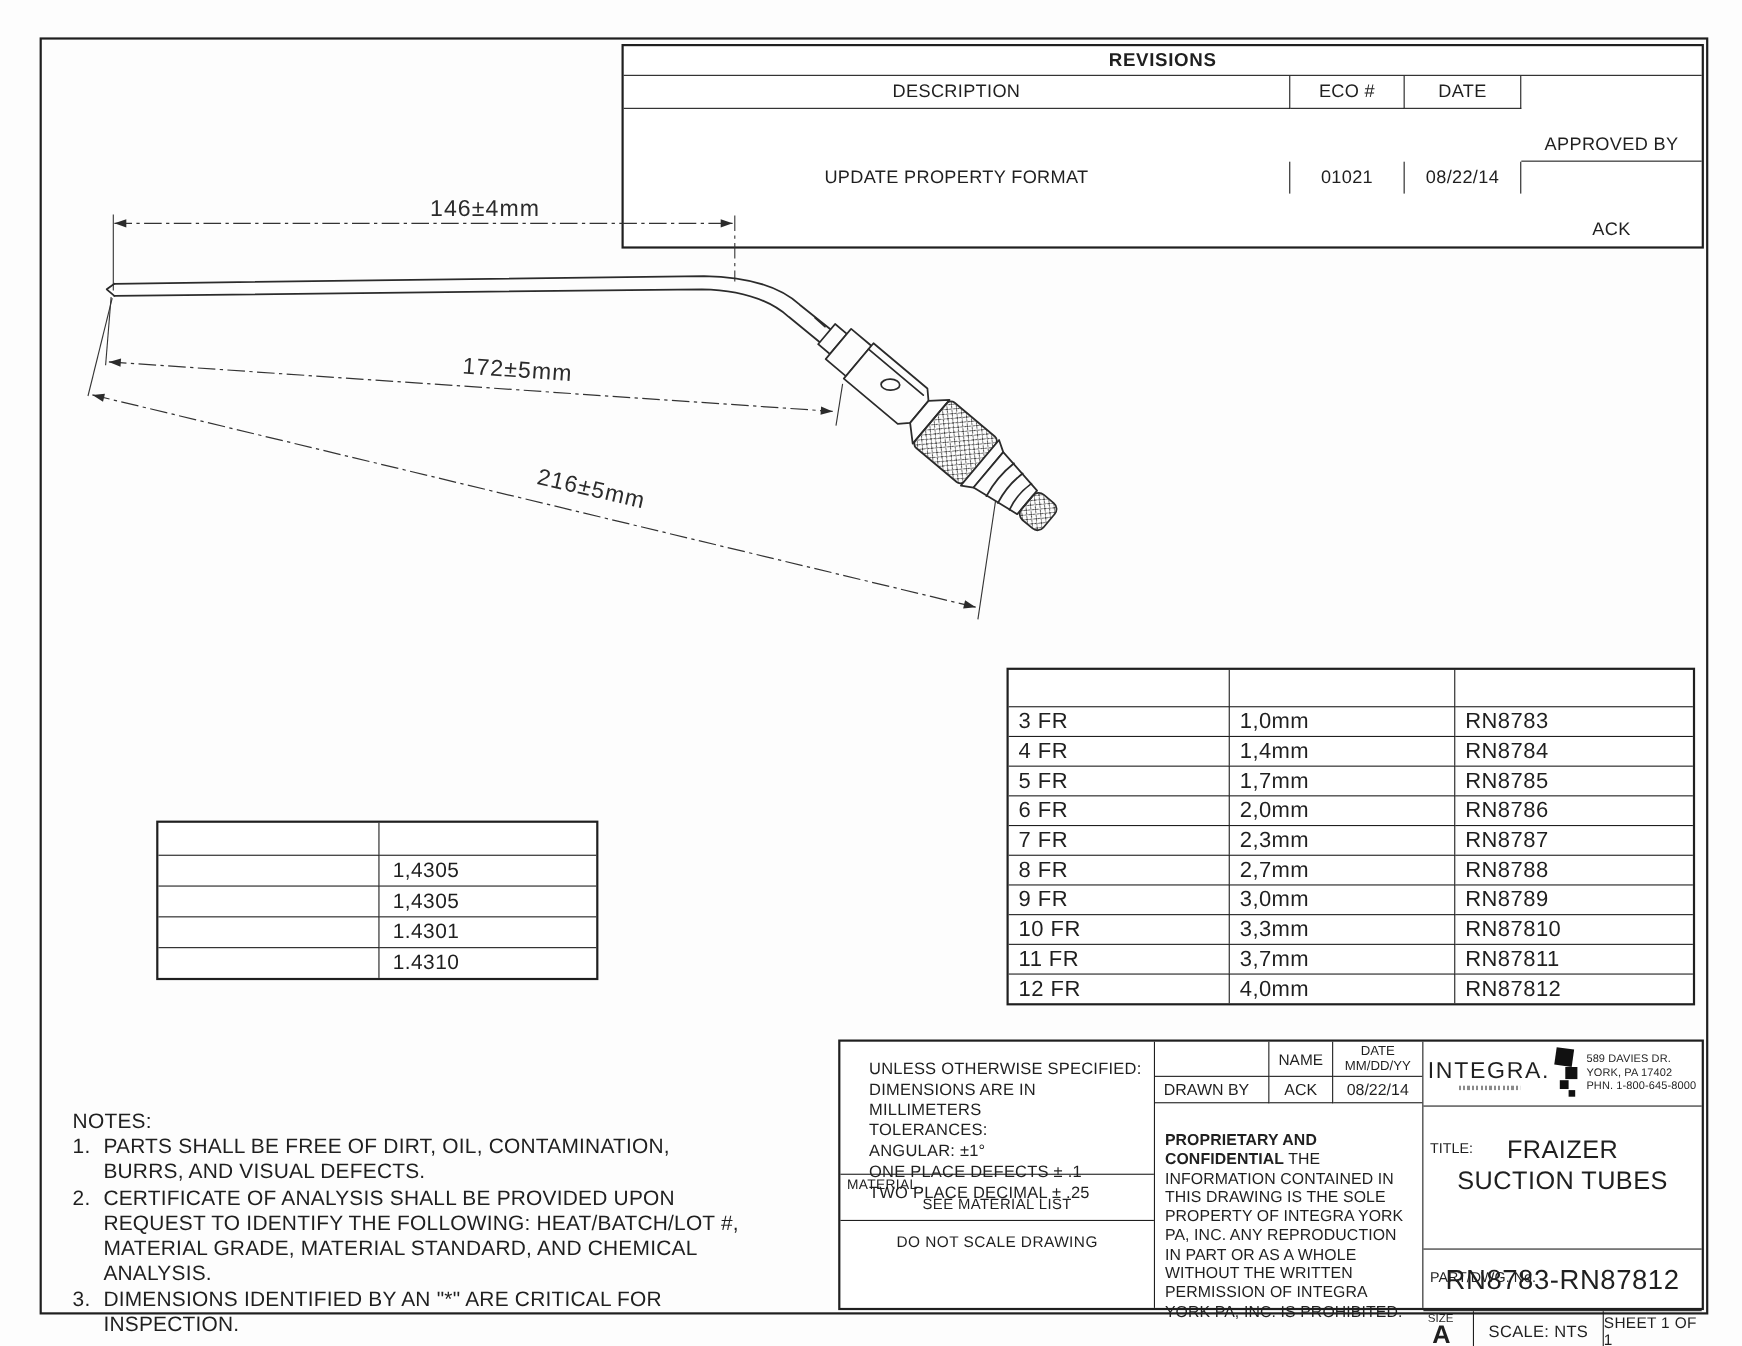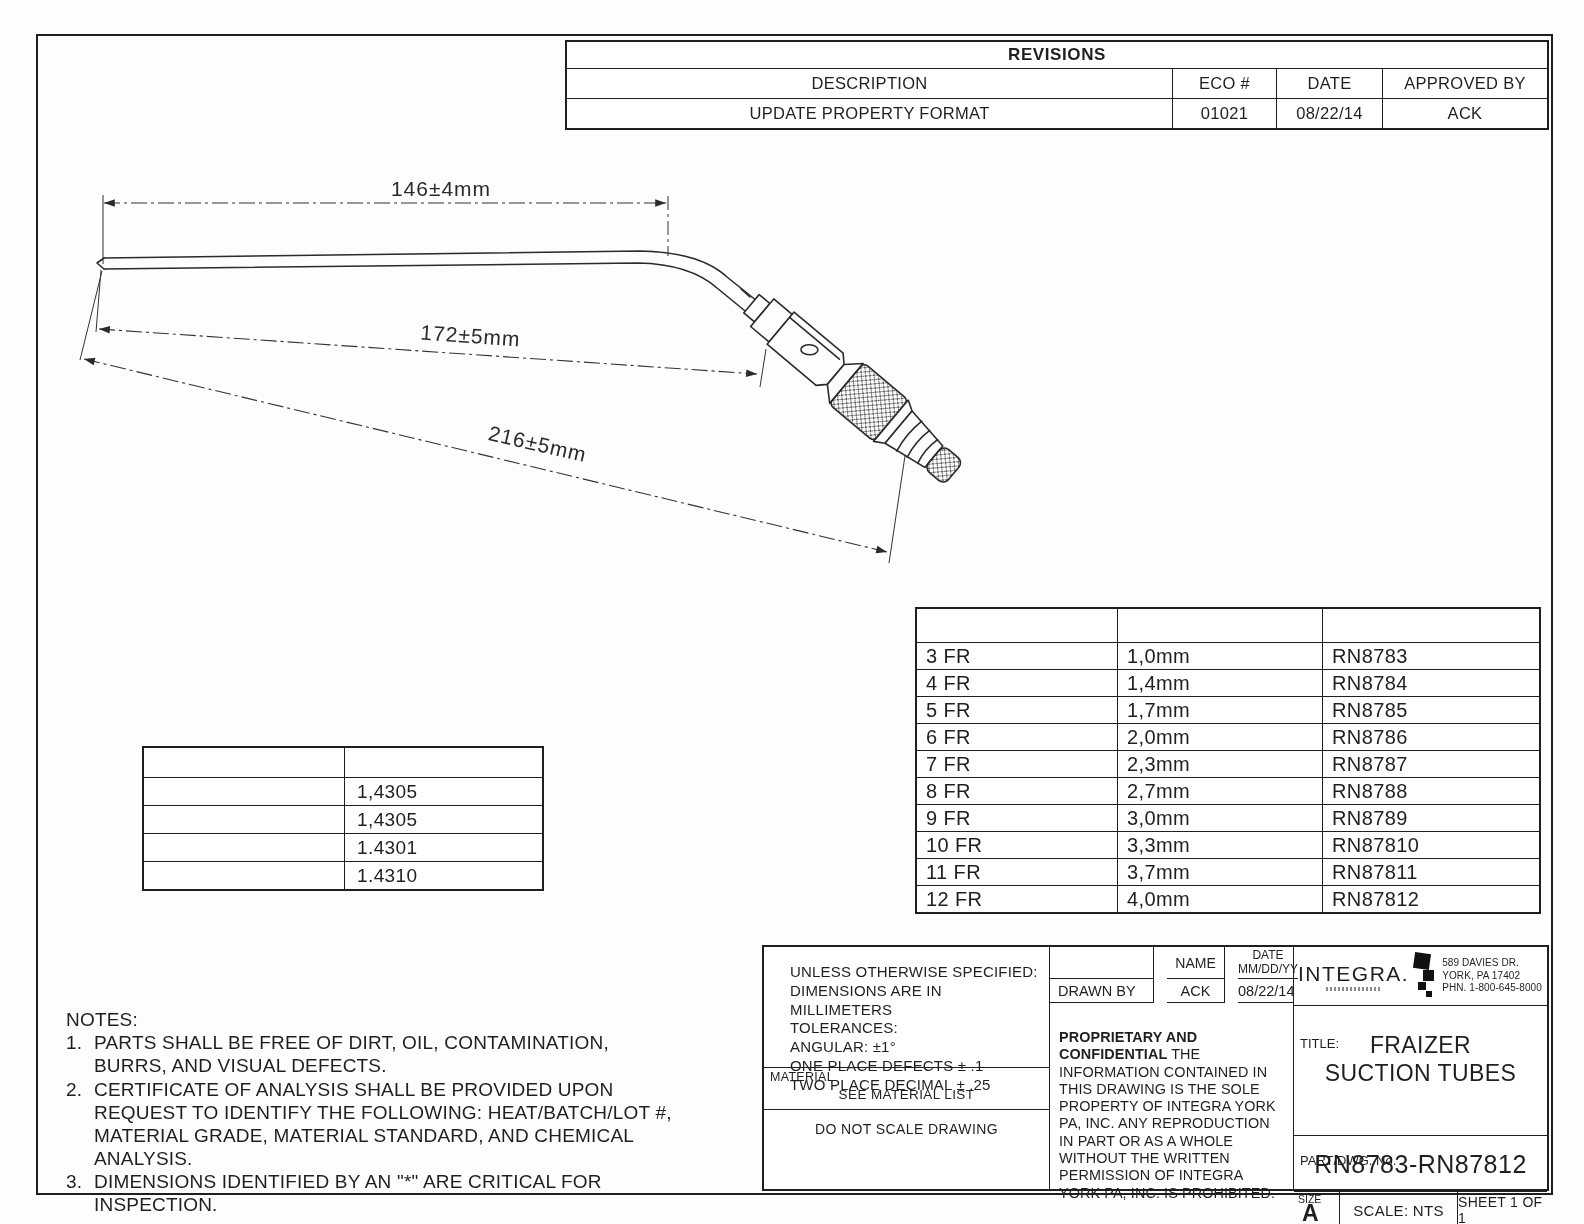--- a/index.html
+++ b/index.html
@@ -13,21 +13,21 @@
   
   .sheet-border{left:36px;top:34px;width:1513px;height:1157px;border:2px solid #1f1f1f;}
 
   
   .rev{left:565px;top:40px;width:984px;border:2px solid #1f1f1f;background:#fff;box-sizing:border-box;}
   .rev-title{height:26px;border-bottom:1.5px solid #1f1f1f;display:flex;align-items:center;justify-content:center;
     font-weight:bold;font-size:17px;letter-spacing:.6px;}
   .rev-grid{display:grid;grid-template-columns:606px 104px 106px 1fr;}
   .rev-grid .c{height:29px;display:flex;align-items:center;justify-content:center;font-size:16.5px;
     border-right:1.5px solid #1f1f1f;letter-spacing:.3px;}
-  .rev-grid .c.last{border-right:none;}
+  .rev-grid .c.last{border-right:none;margin-top:48px;}
   .rev-grid .c.hb{border-bottom:1.5px solid #1f1f1f;}
 
   
   .drawing{left:36px;top:140px;}
   .objline{stroke:#2b2b2b;stroke-width:1.6;fill:none;stroke-linejoin:round;stroke-linecap:round;}
   .objfill{stroke:#2b2b2b;stroke-width:1.6;fill:#fdfdfd;stroke-linejoin:round;}
   .knurlfill{stroke:#2b2b2b;stroke-width:1.6;fill:url(#knurl);}
   .dimline{stroke:#333;stroke-width:1.1;fill:none;stroke-dasharray:16 4 3 4;}
   .extline{stroke:#333;stroke-width:1;fill:none;}
   .dimtext{font-family:"Liberation Sans",sans-serif;font-size:21px;fill:#2b2b2b;letter-spacing:1px;}
@@ -57,21 +57,21 @@
   
   .tblock{left:762px;top:945px;width:787px;height:246px;border:2px solid #1f1f1f;box-sizing:border-box;background:#fff;}
   .tb-left{position:absolute;left:0;top:0;bottom:0;width:286px;border-right:1.5px solid #1f1f1f;box-sizing:border-box;}
   .tol-cell{height:121px;border-bottom:1.5px solid #1f1f1f;padding:16px 8px 0 26px;font-size:15px;line-height:1.25;box-sizing:border-box;letter-spacing:.2px;}
   .lv-cell{height:42px;border-bottom:1.5px solid #1f1f1f;position:relative;box-sizing:border-box;}
   .lv-label{position:absolute;left:6px;top:2px;font-size:12.5px;letter-spacing:.3px;}
   .lv-value{position:absolute;left:0;right:0;top:19px;text-align:center;font-size:13.5px;letter-spacing:.4px;}
   .dns-cell{height:37px;display:flex;align-items:center;justify-content:center;font-size:14px;letter-spacing:.4px;}
 
   .tb-mid{position:absolute;left:286px;top:0;bottom:0;width:244px;border-right:1.5px solid #1f1f1f;box-sizing:border-box;}
-  .mid-head{display:grid;grid-template-columns:104px 58px 1fr;gap:13px;}
+  .mid-head{display:grid;grid-template-columns:104px 58px 1fr;}
   .mh{border-right:1.5px solid #1f1f1f;border-bottom:1.5px solid #1f1f1f;display:flex;flex-direction:column;
     align-items:center;justify-content:center;box-sizing:border-box;}
   .mh.cend{border-right:none;}
   .mh.r1{height:32px;font-size:14px;}
   .mh.r2{height:24px;font-size:14.5px;}
   .mh .sm{font-size:12px;line-height:1.1;}
   .mh.lbl{align-items:flex-start;padding-left:8px;}
   .prop-cell{padding:26px 9px 0 9px;font-size:14.4px;line-height:1.2;letter-spacing:.1px;}
   .prop-title{font-weight:bold;}
 

